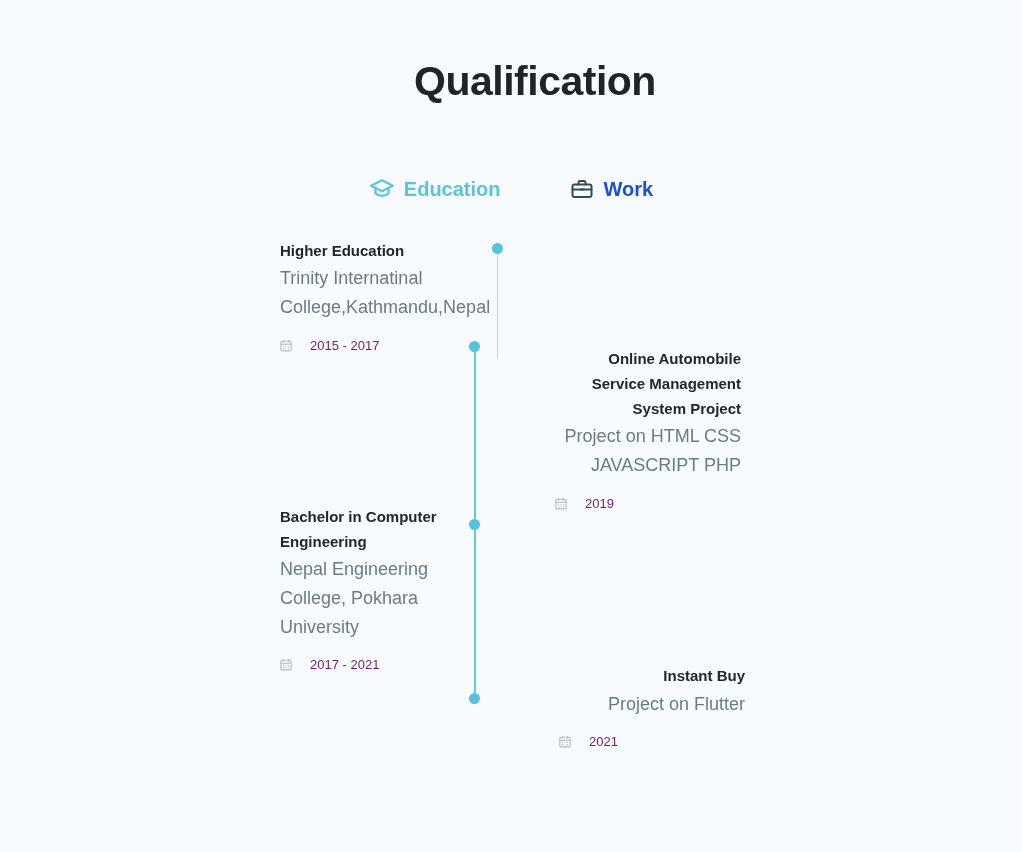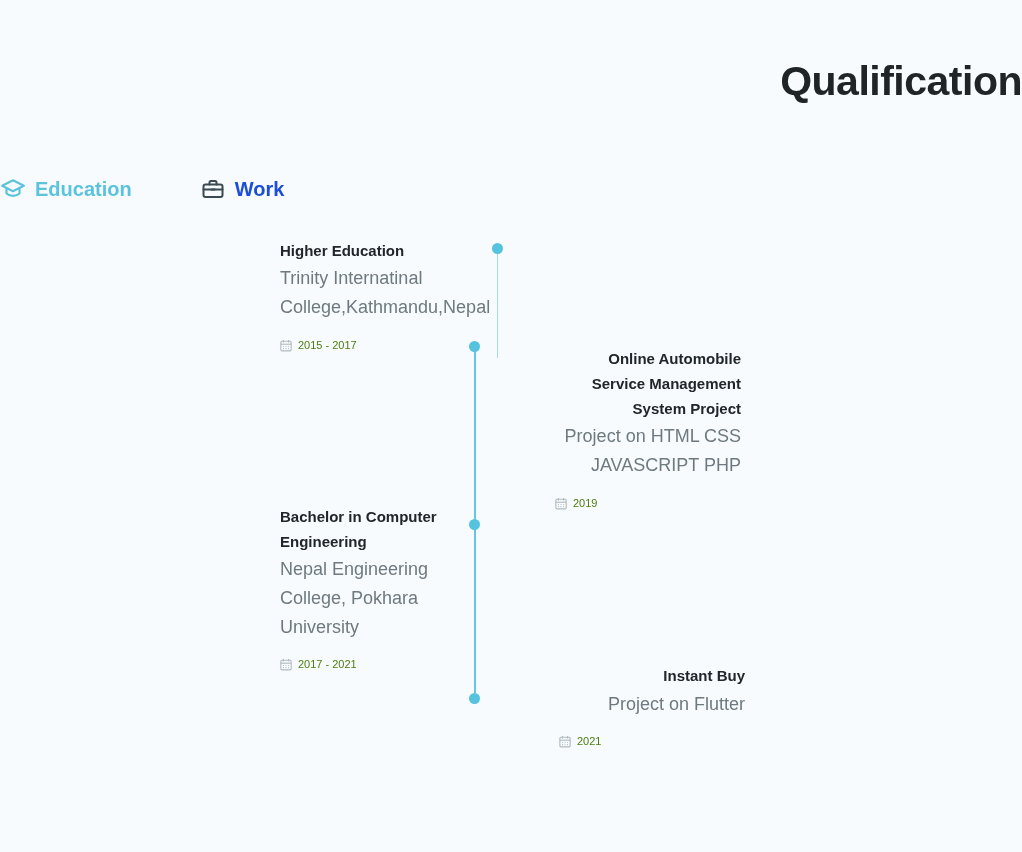--- a/index.html
+++ b/index.html
@@ -11,21 +11,21 @@
     width: 1022px;
     height: 852px;
     background: #f7fbfd;
     font-family: "Liberation Sans", sans-serif;
     overflow: hidden;
     position: relative;
   }
 
   
   .section-header {
-    text-align: right;
+    text-align: center;
     padding-top: 58px;
     padding-left: 48px;
   }
   .section-title {
     font-size: 41px;
     font-weight: 700;
     color: #1f2426;
     letter-spacing: -0.5px;
     line-height: 1.15;
     margin: 0;
@@ -33,20 +33,21 @@
   .section-subtitle {
     font-size: 14px;
     color: #6b767c;
     margin-top: 12px;
     line-height: 1.2;
   }
 
   
   .qual-tabs {
     display: flex;
+    justify-content: center;
     align-items: center;
     gap: 68px;
     margin-top: 71px;
   }
   .qual-tab {
     display: flex;
     align-items: center;
     gap: 9px;
     cursor: pointer;
     user-select: none;
@@ -109,23 +110,23 @@
   .tl-subtitle {
     font-size: 18px;
     color: #6e7a80;
     line-height: 1.62;
     margin-top: 1px;
     display: block;
   }
   .tl-date {
     display: flex;
     align-items: center;
-    gap: 6px;
-    font-size: 11px;
-    color: #4d7c0f;
+    gap: 18px;
+    font-size: 13px;
+    color: #701a75;
     margin-top: 16px;
     line-height: 1;
   }
   .tl-date .cal-icon {
     display: inline-flex;
     width: 12px;
     height: 13px;
   }
   .tl-date .cal-icon svg { stroke: #b2bbbf; }
   .tl-dot {

